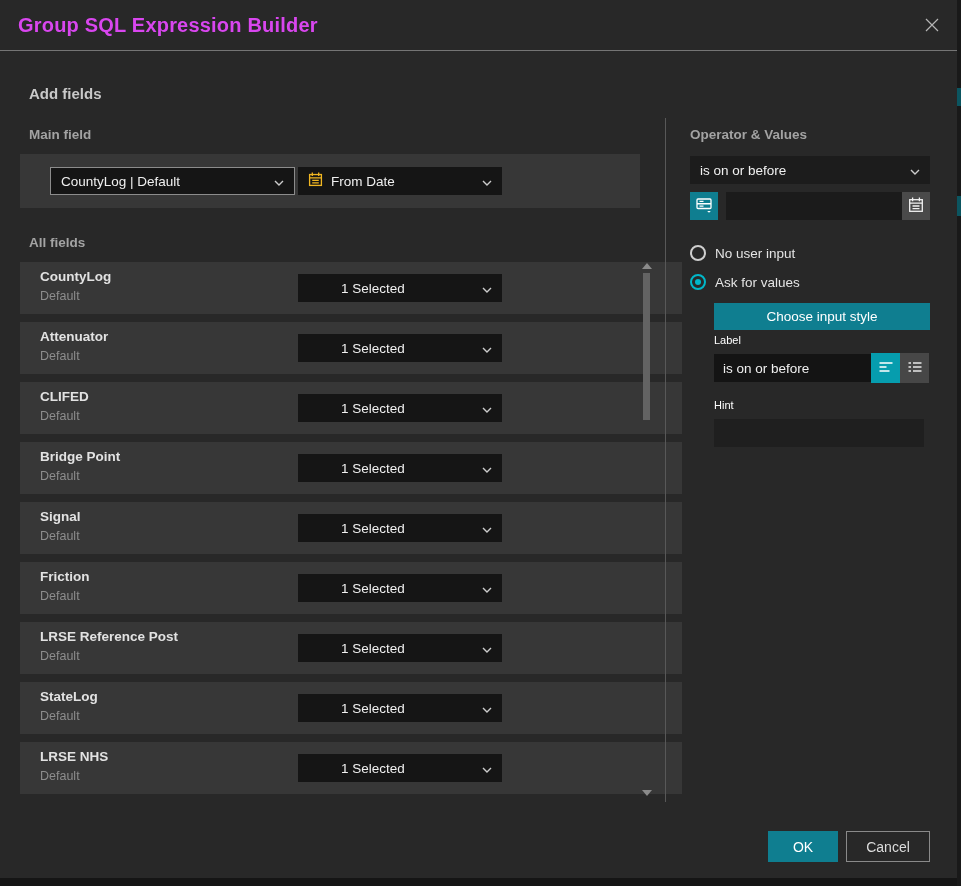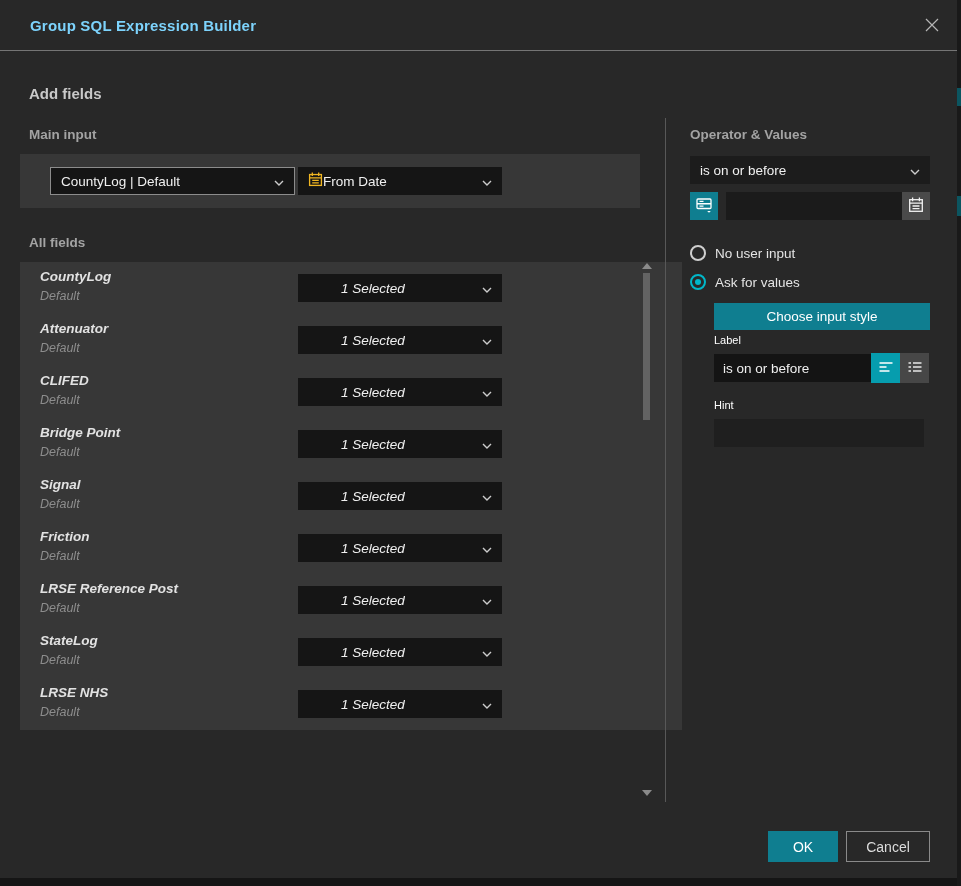--- a/index.html
+++ b/index.html
@@ -9,41 +9,41 @@
     --calendar-yellow:#f0b622;
   }
   *{margin:0;padding:0;box-sizing:border-box;}
   body{background:#101010;font-family:"Liberation Sans",sans-serif;}
   .screen{position:relative;width:961px;height:886px;background:#1d1d1d;overflow:hidden;}
   .dialog{position:absolute;left:0;top:0;width:957px;height:878px;background:#282828;}
 
   
   .titlebar{position:absolute;left:0;top:0;width:100%;height:51px;display:flex;align-items:center;
     padding-left:18px;border-bottom:1px solid #757575;background:#282828;}
-  .title{color:#7dd3fc;font-size:15px;font-weight:600;letter-spacing:.2px;margin-left:12px;}
+  .title{color:#d946ef;font-size:20px;font-weight:600;letter-spacing:.2px;}
   .close-btn{position:absolute;right:12px;top:13px;width:26px;height:26px;display:flex;align-items:center;
     justify-content:center;background:none;border:none;cursor:pointer;}
 
   .h-add{position:absolute;left:29px;top:85px;font-size:15px;font-weight:700;color:#c9c9c9;}
   .sub-h{position:absolute;font-size:13.5px;font-weight:700;color:#a3a3a3;}
 
   .panel{position:absolute;left:20px;top:154px;width:620px;height:54px;background:#373737;}
 
   .select{display:flex;align-items:center;justify-content:space-between;background:#151515;
     color:#f0f0f0;font-size:13.5px;padding:0 10px;cursor:pointer;}
   .select .sel-text{white-space:nowrap;overflow:hidden;}
   .select .chev{flex:0 0 auto;margin-left:8px;}
   .dd-layer{position:absolute;left:30px;top:13px;width:245px;height:28px;border:1px solid #8c8c8c;}
   .dd-field{position:absolute;left:278px;top:13px;width:204px;height:28px;}
-  .dd-field .left{display:flex;align-items:center;overflow:hidden;}
+  .dd-field .left{display:flex;align-items:center;gap:8px;overflow:hidden;}
   .cal-y{color:var(--calendar-yellow);}
   .cal-w{color:#f2f2f2;}
 
   
-  .rows{position:absolute;left:20px;top:262px;width:662px;display:flex;flex-direction:column;font-style:italic;}
+  .rows{position:absolute;left:20px;top:262px;width:662px;display:flex;flex-direction:column;gap:8px;}
   .field-row{position:relative;height:52px;background:#373737;}
   .fr-name{position:absolute;left:20px;top:7px;font-size:13.5px;font-weight:600;color:#e2e2e2;}
   .fr-sub{position:absolute;left:20px;top:27px;font-size:12.5px;color:#8d8d8d;}
   .fr-select{position:absolute;left:278px;top:12px;width:204px;height:28px;padding-left:43px;}
 
   
   .scrollbar{position:absolute;left:641px;top:257px;width:11px;height:545px;}
   .sb-arrow{position:absolute;left:1px;width:0;height:0;border-left:5px solid transparent;border-right:5px solid transparent;}
   .sb-up{top:6px;border-bottom:6px solid #8a8a8a;}
   .sb-down{bottom:6px;border-top:6px solid #8a8a8a;}
@@ -102,21 +102,21 @@
         <span>
           <svg width="18" height="18" viewBox="0 0 18 18">
               <path d="M3 3l12 12M15 3L3 15" stroke="#b5b5b5" stroke-width="1.2" fill="none"></path>
             </svg>
         </span>
       </button>
     </div>
 
     <div class="h-add">Add fields</div>
 
-    <div class="sub-h" style="left:29px;top:127px;">Main input</div>
+    <div class="sub-h" style="left:29px;top:127px;">Main field</div>
     <div class="panel">
       <div class="select dd-layer">
         <span class="sel-text">CountyLog | Default</span>
         <span class="chev">
           <svg width="10" height="6" viewBox="0 0 10 6">
               <path d="M1 1l4 4 4-4" fill="none" stroke="#cccccc" stroke-width="1.4"></path>
             </svg>
         </span>
       </div>
       <div class="select dd-field">

